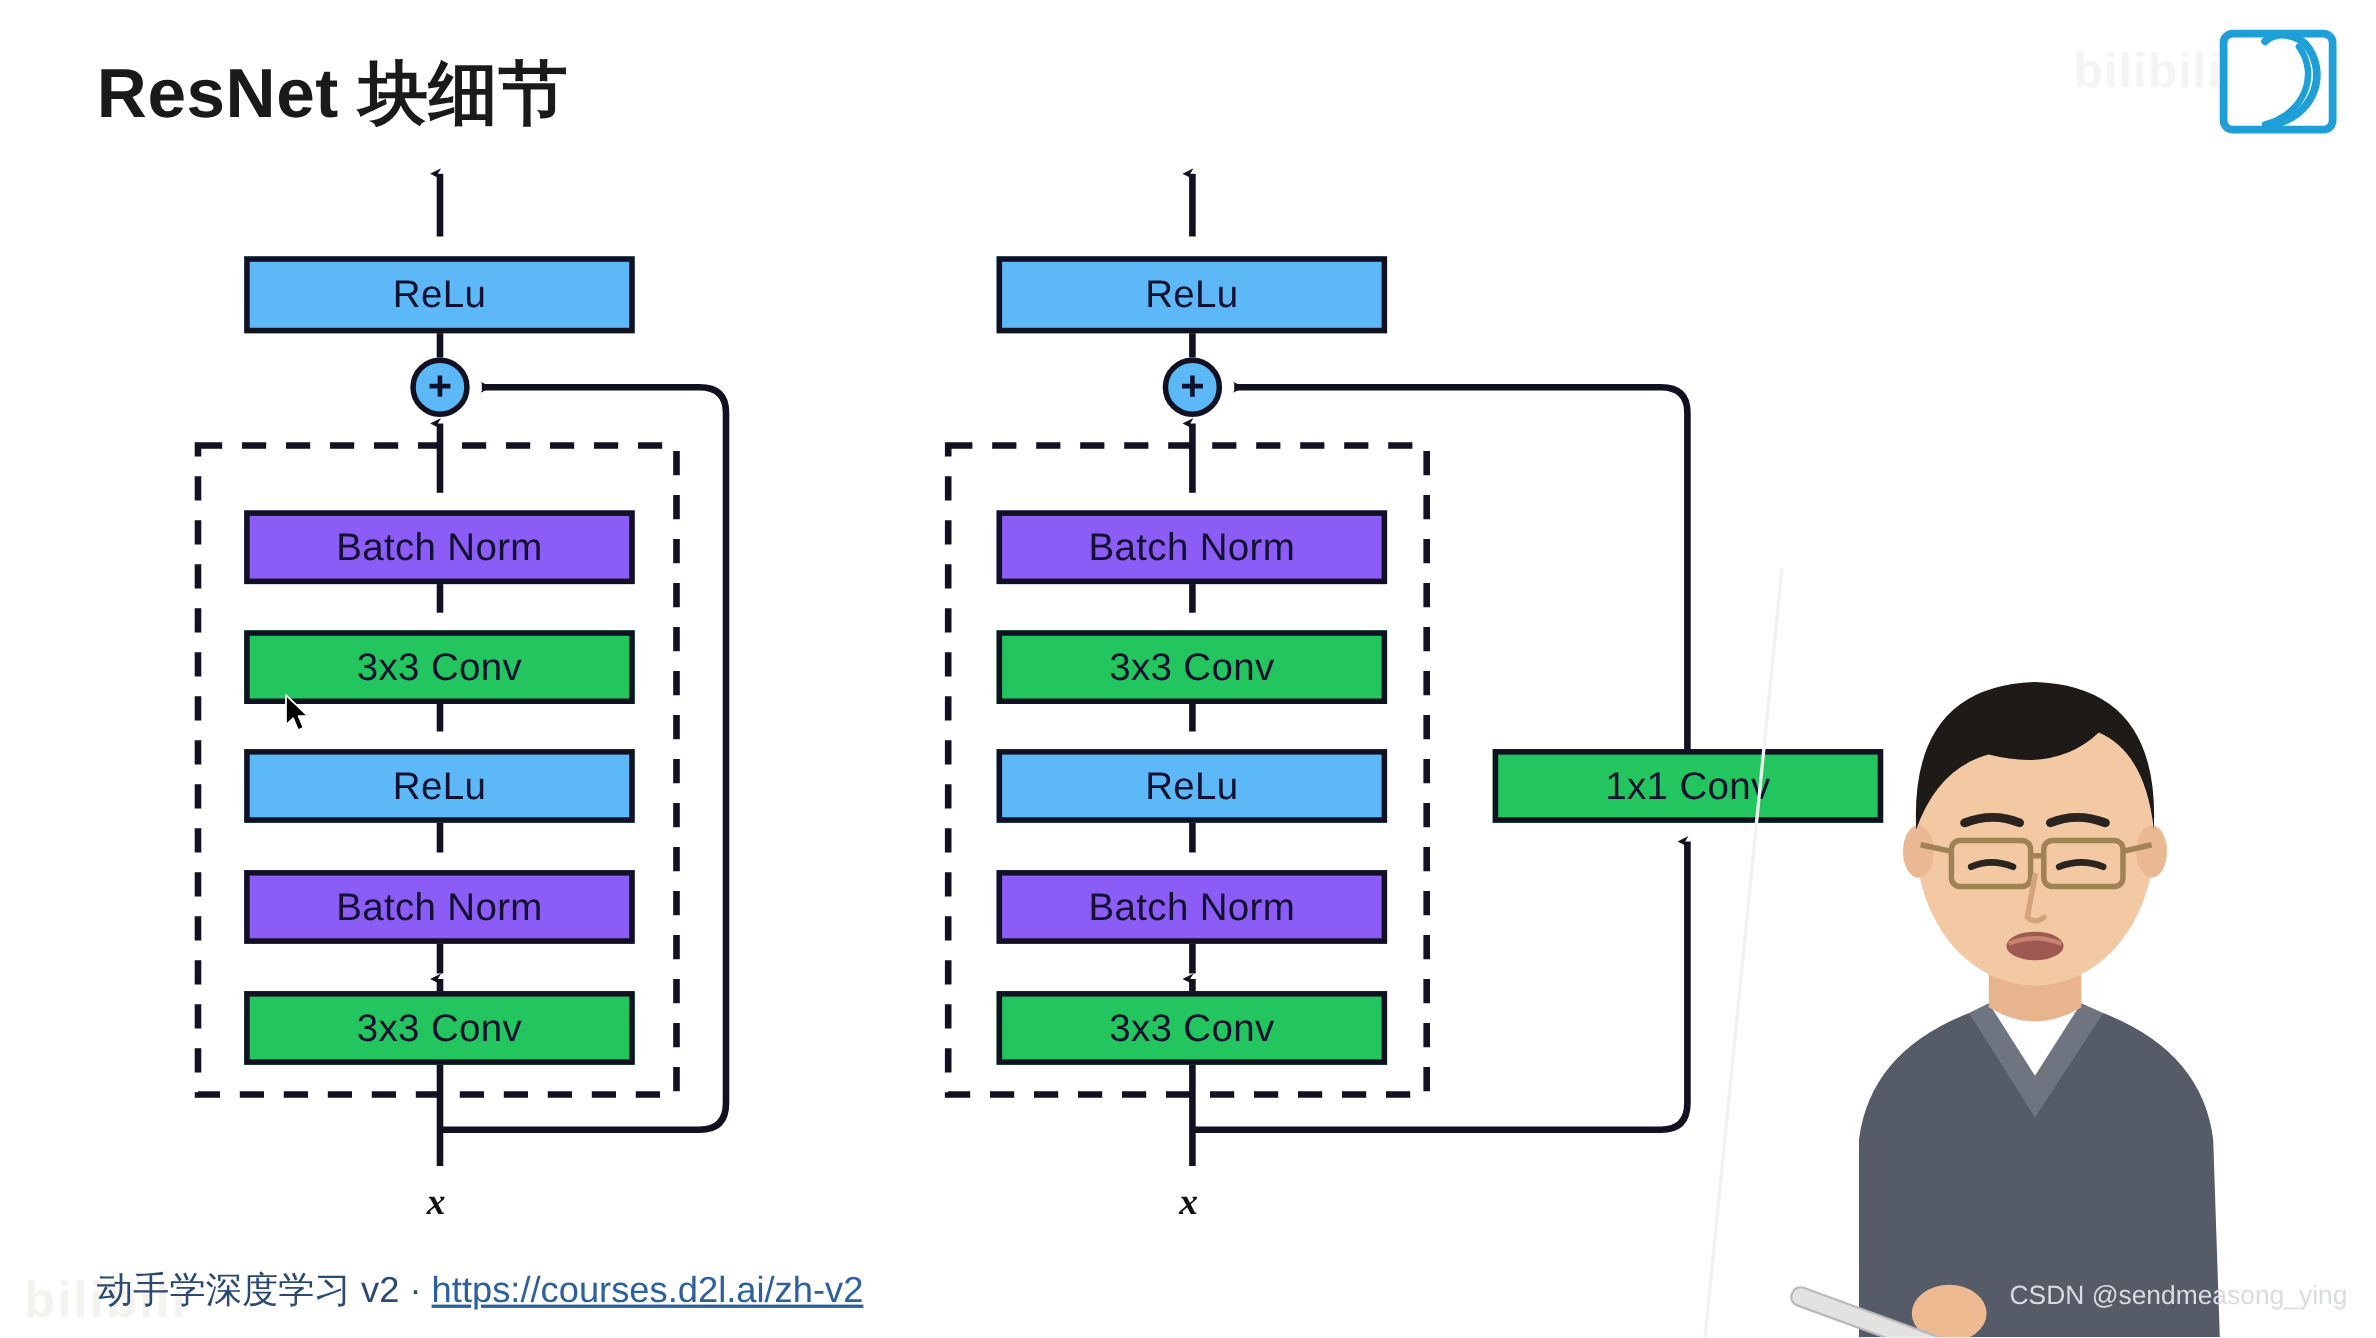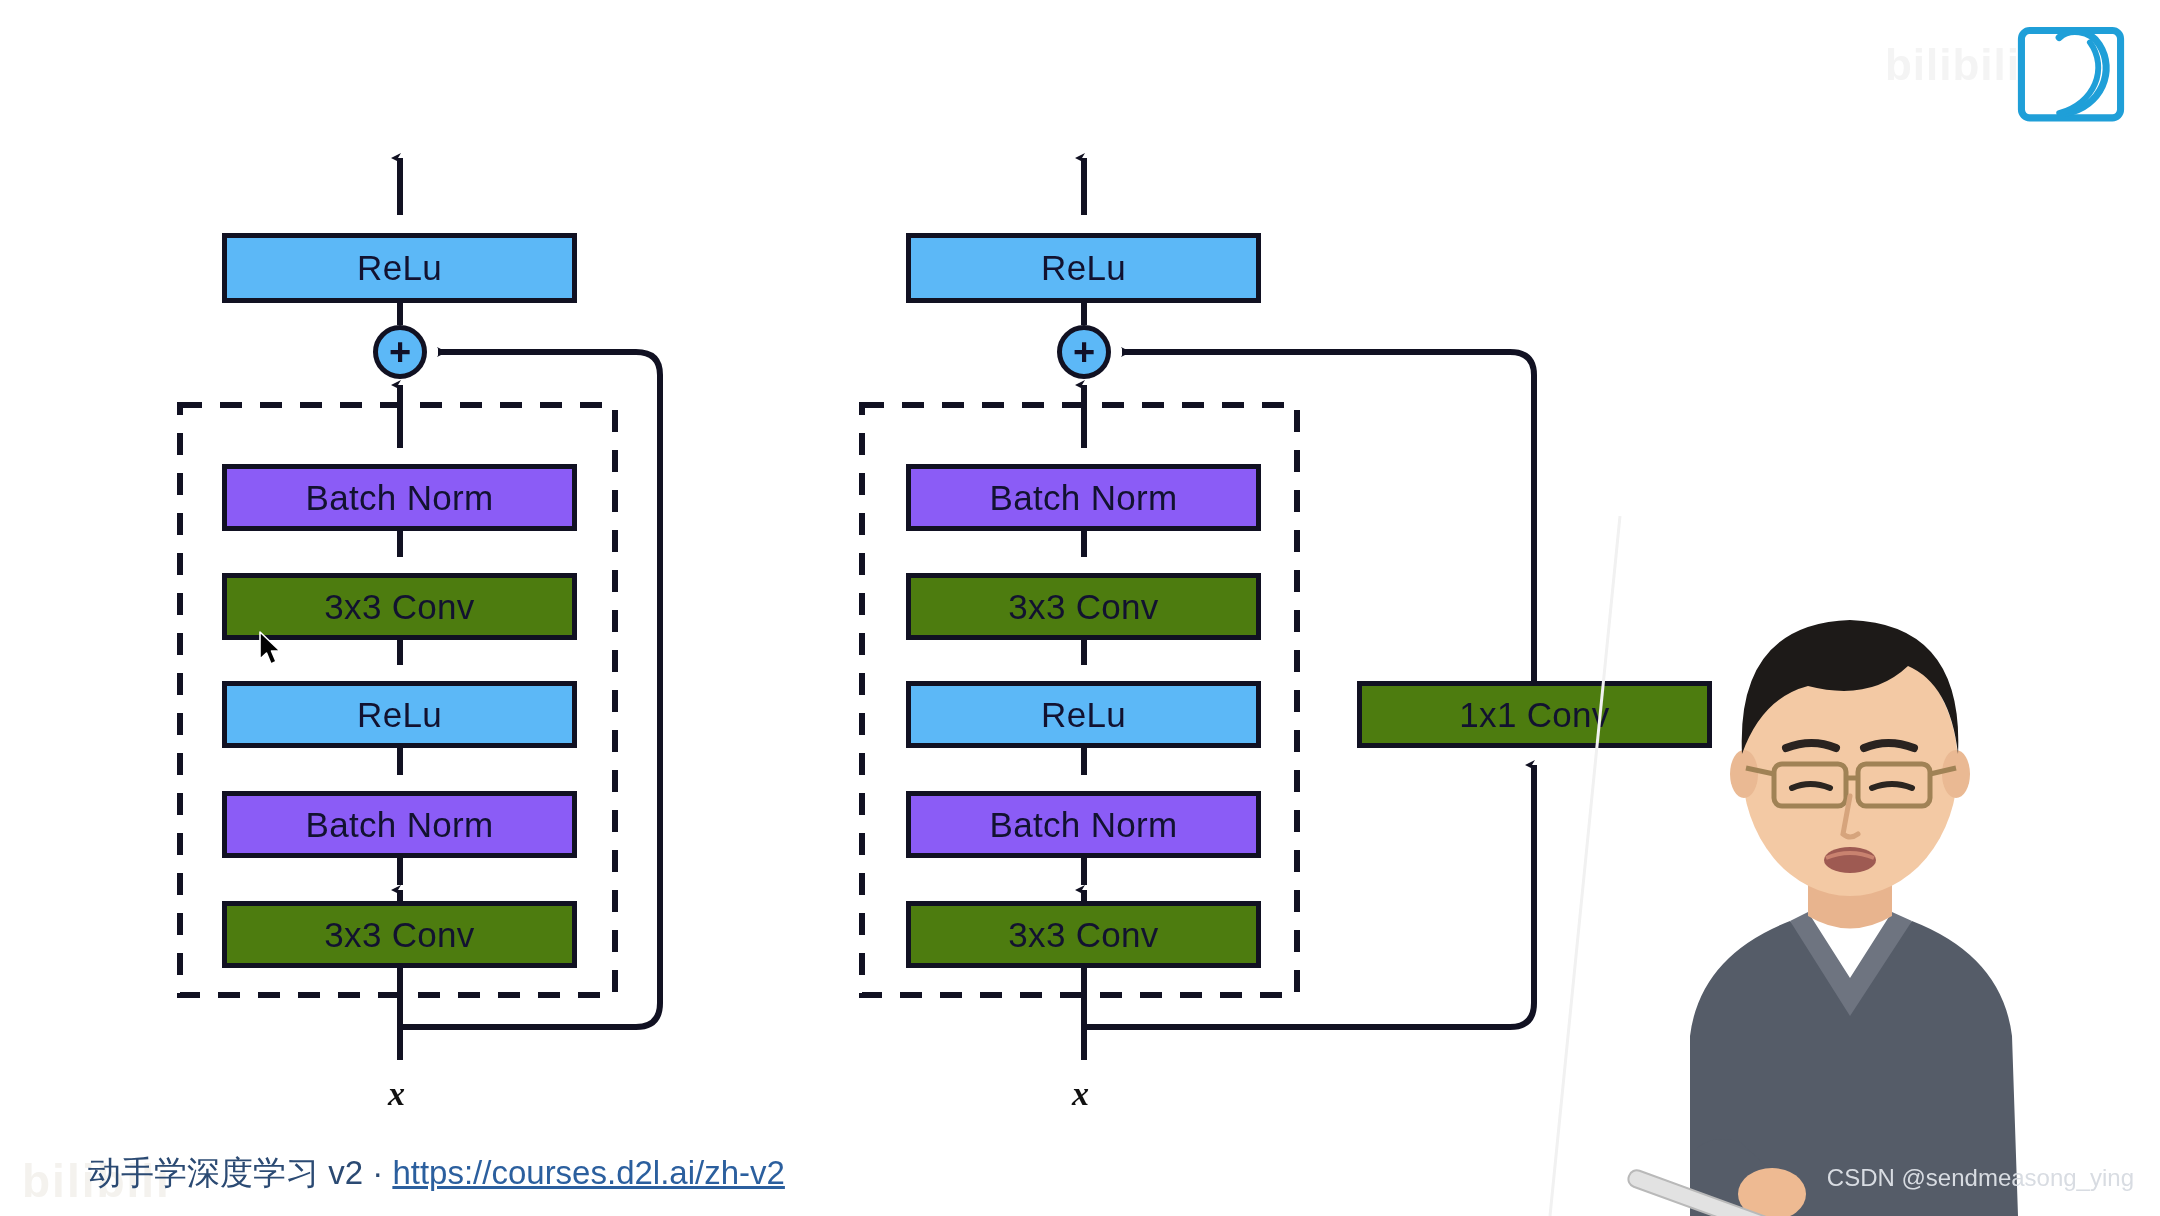--- a/index.html
+++ b/index.html
@@ -65,21 +65,21 @@
     display: flex;
     align-items: center;
     justify-content: center;
     font-size: 35px;
     color: #121230;
     font-family: "Liberation Sans", sans-serif;
     letter-spacing: 0.3px;
     margin-top: 16px;
   }
   .fill-white  { background: #8b5cf6; }
-  .fill-light  { background: #4d7c0f; }
+  .fill-light  { background: #22c55e; }
   .fill-bright { background: #5cb8f7; }
 
   .plus-node {
     position: absolute;
     width: 54px;
     height: 54px;
     border-radius: 50%;
     background: #5cb8f7;
     border: 5px solid #111122;
     box-sizing: border-box;
@@ -151,20 +151,21 @@
     top: 630px;
     width: 26px;
     height: 38px;
   }
 </style>
 </head>
 <body>
 
 <div id="screen">
 
+  <div id="slide-title">ResNet 块细节</div>
 
   <div id="bili-watermark-text2">bilibili</div>
   <svg id="bili-logo" viewBox="0 0 100 100">
     <rect x="8" y="14" width="84" height="74" rx="7" ry="7" fill="none" stroke="#1f9fd8" stroke-width="6"></rect>
     <path d="M46 84 C 76 78, 88 48, 74 26 C 66 13, 48 12, 40 20" fill="none" stroke="#1f9fd8" stroke-width="6" stroke-linecap="round"></path>
     <path d="M40 84 C 70 76, 82 46, 66 24" fill="none" stroke="#1f9fd8" stroke-width="5" stroke-linecap="round"></path>
   </svg>
 
   <svg id="diagram" viewBox="0 0 2160 1216">
     <defs>

